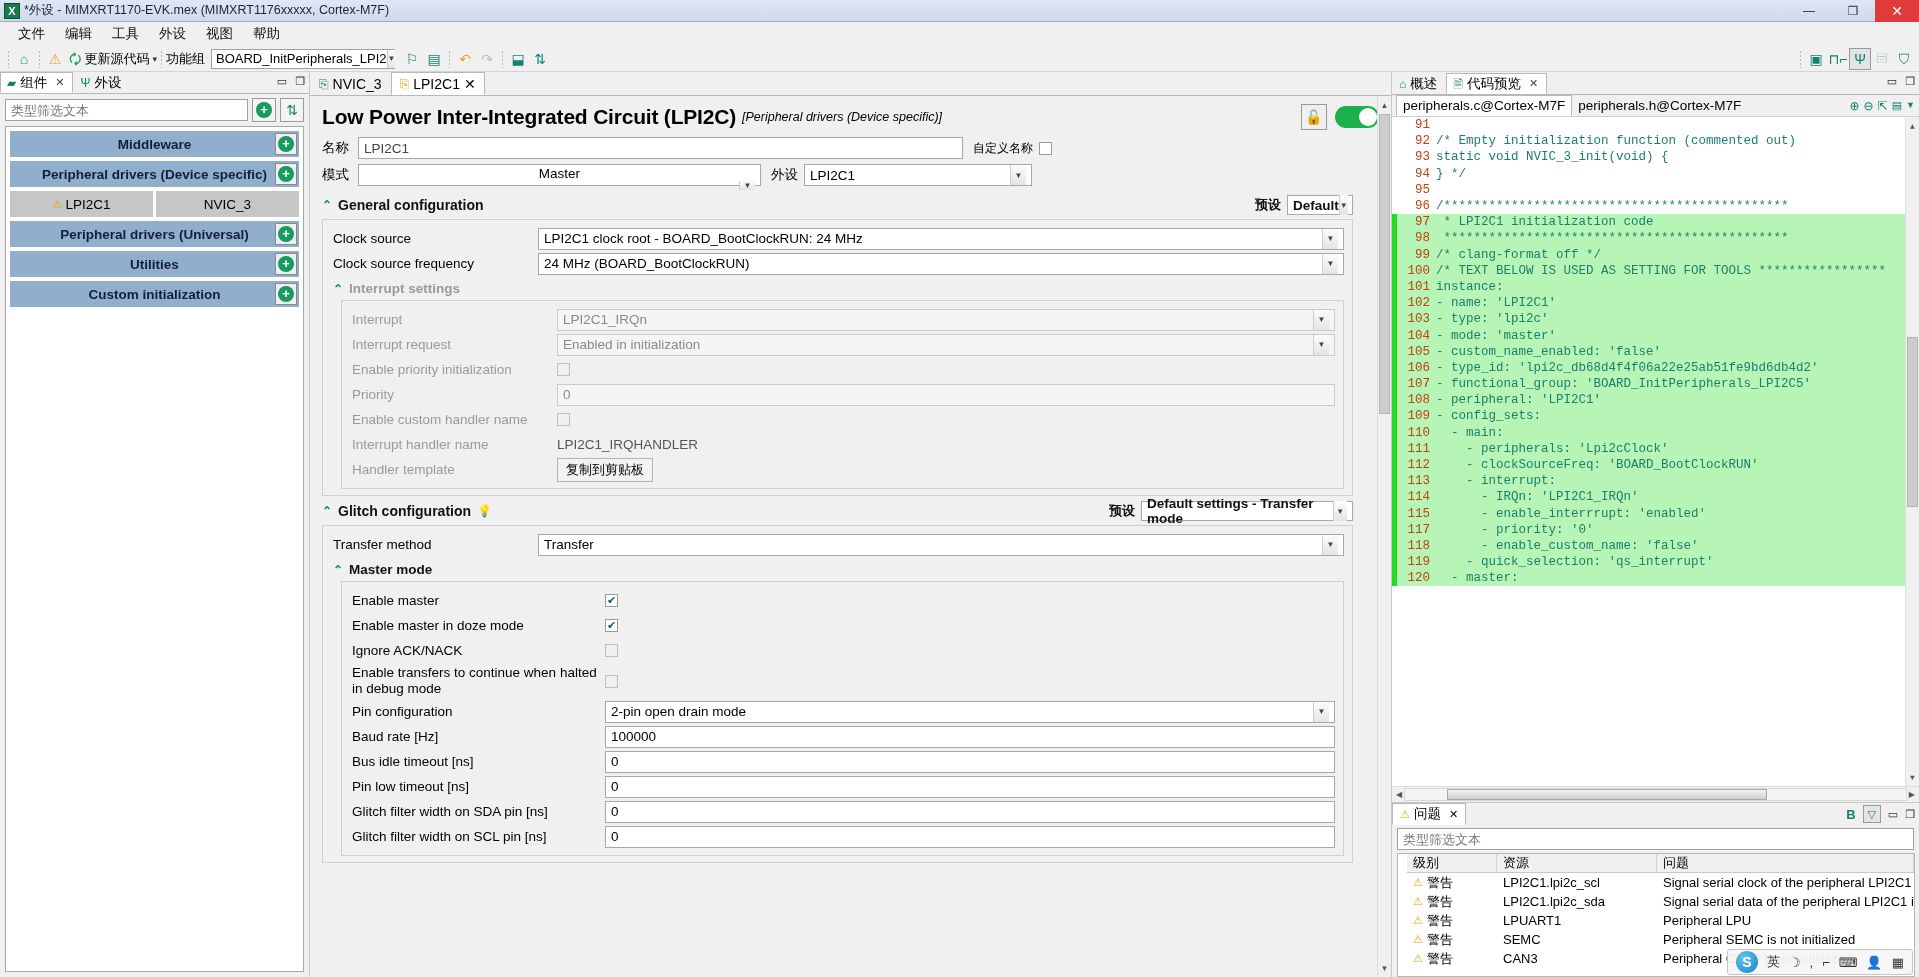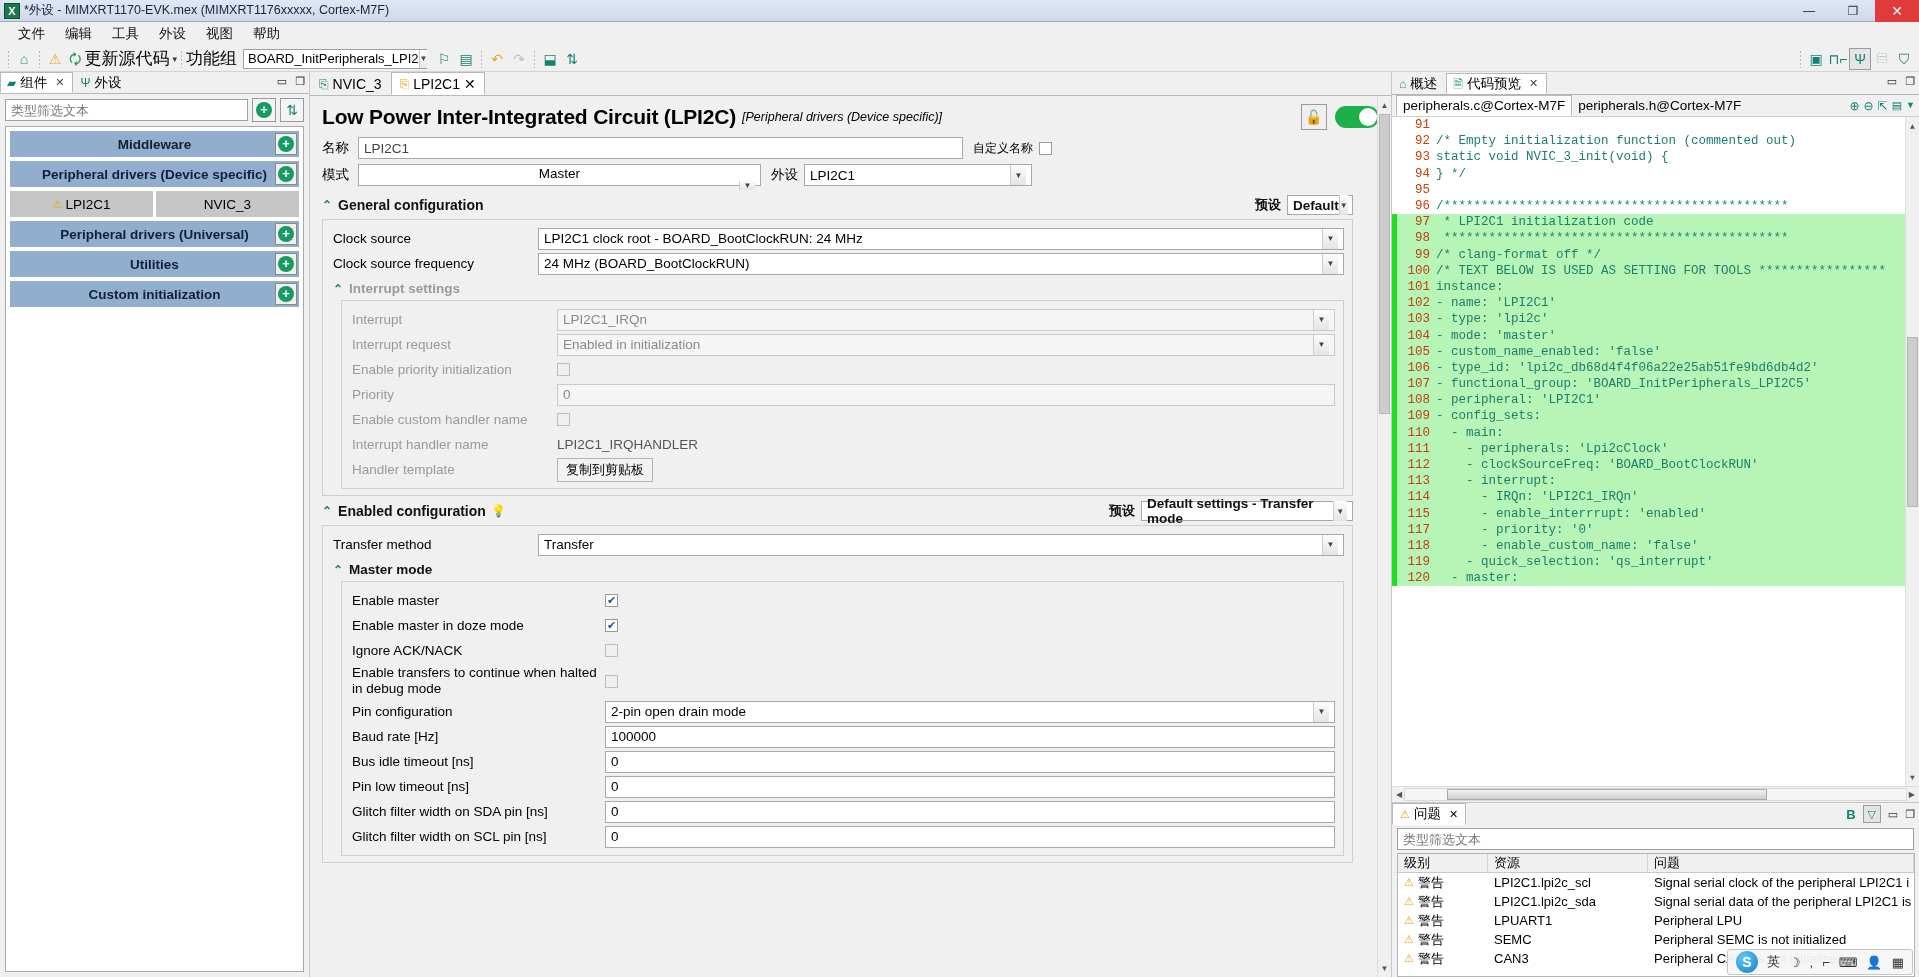--- a/index.html
+++ b/index.html
@@ -37,21 +37,21 @@
     display:flex; align-items:center; padding:0 4px; position:relative;
   }
   .tb-dots { width:3px; height:18px; margin:0 3px;
     background-image:radial-gradient(#b5b5b5 1px, transparent 1px);
     background-size:3px 4px; }
   .tbbtn { display:flex;align-items:center;gap:3px;padding:1px 3px;height:22px; }
   .glyph { font-size:14px; line-height:1; }
   .g-teal { color:#128372; }
   .g-green { color:#1c9e55; }
   .g-amber { color:#e8a317; }
-  .tb-label { font-size:17px; }
+  .tb-label { font-size:13px; }
   .caret { font-size:9px; color:#333; }
   .combo {
     border:1px solid #a0a0a0; background:#fff; height:20px;
     display:flex;align-items:center; font-size:13px; padding:0 2px 0 4px;
   }
   .combo .arrow {
     width:14px;height:18px;margin-left:auto;
     display:flex;align-items:center;justify-content:center;
     background:linear-gradient(#fcfcfc,#e6e6e6); border-left:1px solid #c7c7c7;
     font-size:8px;color:#444;
@@ -159,21 +159,21 @@
   .hscroll .hthumb { position:absolute; left:42px; top:0; width:320px; height:11px;
                      background:linear-gradient(#f2f2f2,#cfcfcf); border:1px solid #a9a9a9; }
   
   #problems { height:175px; border-top:1px solid #c8c8c8; background:#f0f0f0;
               display:flex; flex-direction:column; }
   .probtab { height:22px; display:flex; align-items:center; position:relative; }
   .ptab { display:flex; align-items:center; gap:4px; font-size:13.5px; padding:2px 7px;
           background:#fff; border:1px solid #b8b8b8; border-bottom-color:#fff; height:22px; }
   .probfilter { height:22px; border:1px solid #a0a0a0; background:#fff; margin:3px 5px;
                 color:#777; font-size:13px; padding:2px 5px; }
-  .ptable { flex:1; background:#fff; margin:0 4px 0 5px; border:1px solid #b5b5b5; overflow:hidden; }
+  .ptable { flex:1; background:#fff; margin:0 4px 0 5px; border:1px solid #b5b5b5; overflow:hidden;padding-left:9px; }
   .pthead { display:flex; height:19px; background:#f0f0f0; border-bottom:1px solid #c8c8c8;
             font-size:13px; }
   .pthead div { border-right:1px solid #d2d2d2; padding:1px 6px; display:flex; align-items:center; }
   .ptrow { display:flex; height:19px; font-size:13px; align-items:center; }
   .ptrow div { padding:0 6px; display:flex; align-items:center; gap:4px; overflow:hidden;
                white-space:nowrap; }
   .c-lvl { width:90px; } .c-res { width:160px; } .c-prob { flex:1; }
   
   #imebar { position:absolute; right:6px; bottom:2px; height:26px;
             display:flex; align-items:center; gap:9px; padding:0 8px;
@@ -449,21 +449,21 @@
           </div>
           <div class="crow">
             <span class="clabel dis">Handler template</span>
             <span class="pbtn">复制到剪贴板</span>
           </div>
         </div>
       </div>
 
       <div class="sect-title" style="padding-right:26px;">
         <span class="chev">⌃</span>
-        <span>Enabled configuration</span>
+        <span>Glitch configuration</span>
         <span class="glyph g-teal" style="font-size:12px;">💡</span>
         <span class="sect-right">
           <span>预设</span>
           <span class="cfield" style="width:212px;height:20px;">
             <span>Default settings - Transfer mode</span>
             <span class="arrow">▼</span>
           </span>
         </span>
       </div>
 

